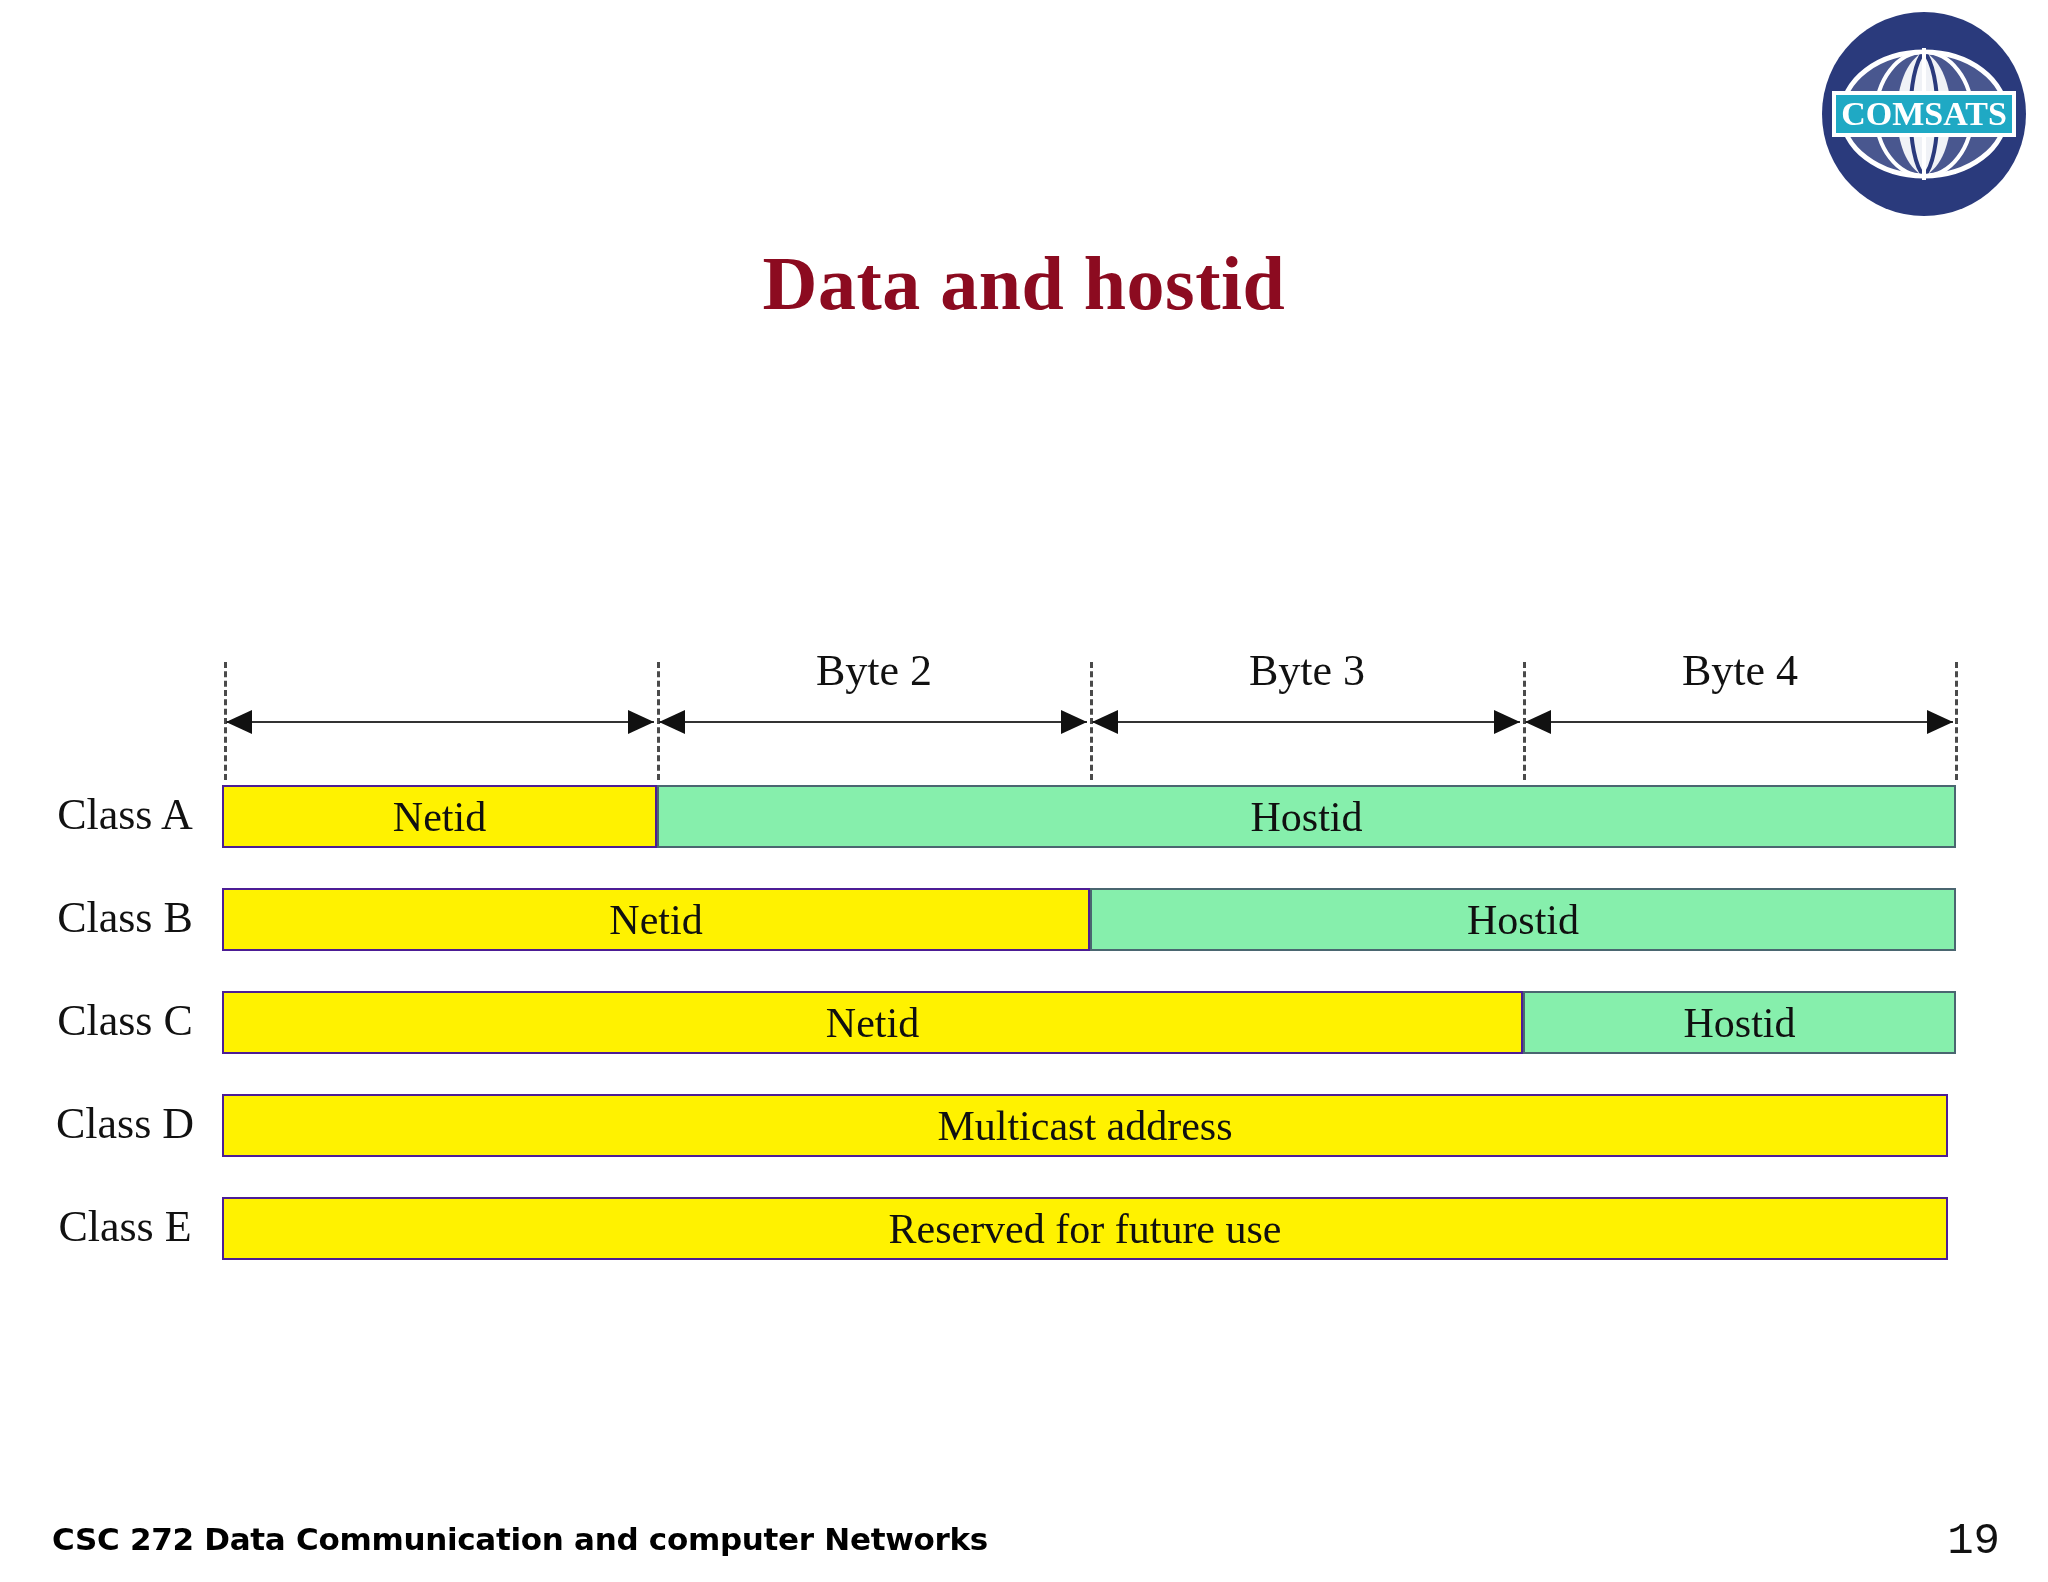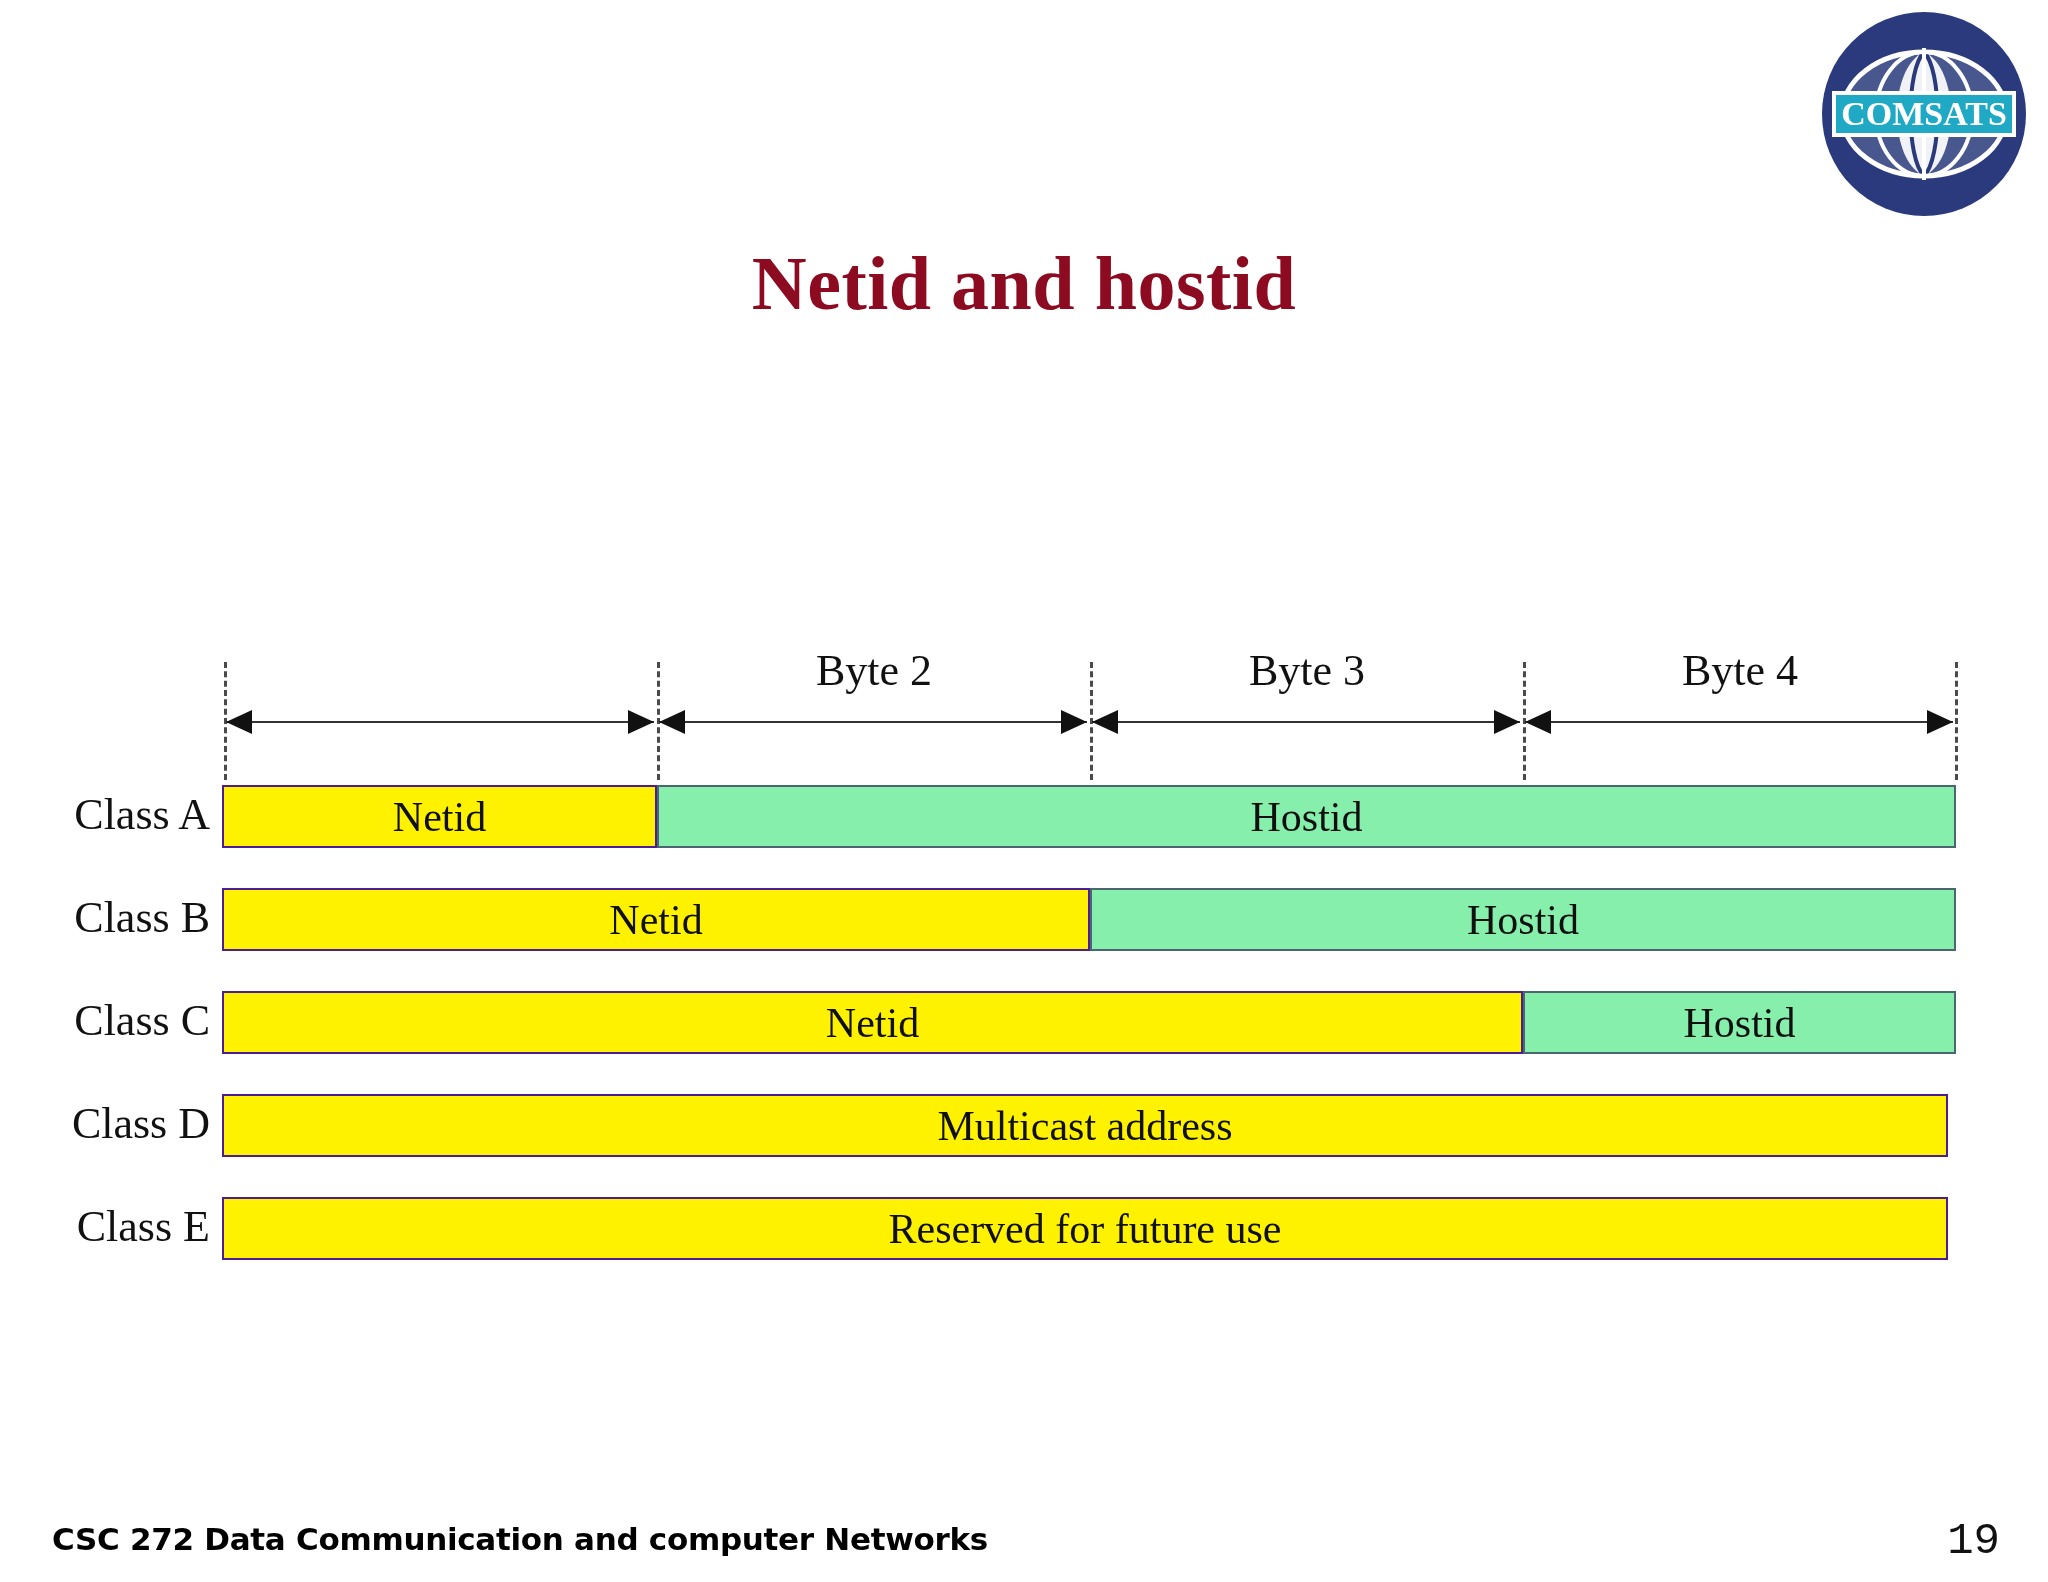--- a/index.html
+++ b/index.html
@@ -92,21 +92,21 @@
   }
   .arrow-head.right {
     right: 0;
     border-left: 26px solid #111111;
   }
 
   .class-label {
     position: absolute;
     left: 40px;
     width: 170px;
-    text-align: right;
+    text-align: center;
     font-size: 44px;
     line-height: 56px;
     color: #111111;
     white-space: nowrap;
   }
 
   .bar {
     position: absolute;
     height: 63px;
     box-sizing: border-box;
@@ -163,21 +163,21 @@
     <path d="M106 44 C 88 62, 88 150, 106 168" fill="none" stroke="#2A3A7C" stroke-width="4"></path>
     <path d="M106 44 C 124 62, 124 150, 106 168" fill="none" stroke="#2A3A7C" stroke-width="4"></path>
     <path d="M24 106 L 188 106" stroke="#FFFFFF" stroke-width="5"></path>
     <path d="M106 40 L 106 172" stroke="#FFFFFF" stroke-width="4"></path>
     <ellipse cx="106" cy="106" rx="48" ry="62" fill="none" stroke="#FFFFFF" stroke-width="4"></ellipse>
     <rect x="16" y="85" width="180" height="42" fill="#1FA9C4" stroke="#FFFFFF" stroke-width="4"></rect>
     <text x="106" y="117" text-anchor="middle" font-family="Liberation Serif, DejaVu Serif, serif" font-size="34" font-weight="bold" fill="#FFFFFF">COMSATS</text>
   </svg>
 </div>
 
-<div id="title">Netid and hostid</div>
+<div id="title">Data and hostid</div>
 
 <div id="diagram">
 
   <div class="byte-label" style="left:657px;  width:434px; top:645px;">Byte 2</div>
   <div class="byte-label" style="left:1090px; width:434px; top:645px;">Byte 3</div>
   <div class="byte-label" style="left:1523px; width:434px; top:645px;">Byte 4</div>
 
   <div class="dash-line" style="left:224px;"></div>
   <div class="dash-line" style="left:657px;"></div>
   <div class="dash-line" style="left:1090px;"></div>

